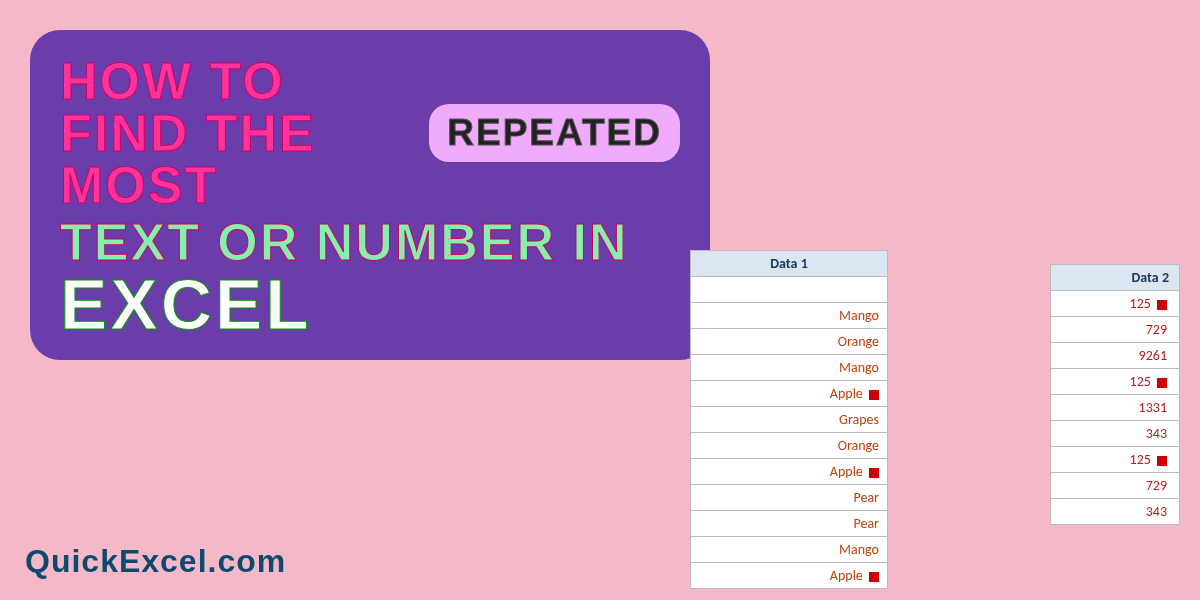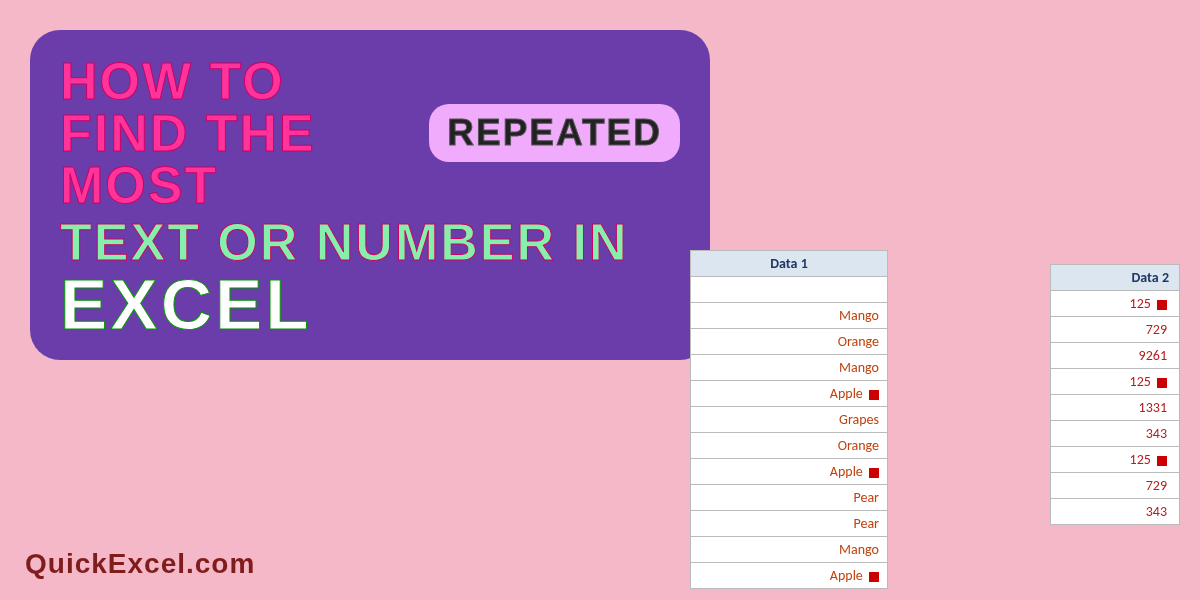--- a/index.html
+++ b/index.html
@@ -78,23 +78,23 @@
       margin-top: 1px;
       -webkit-text-stroke: 1px #009900;
     }
 
     
     .watermark {
       position: absolute;
       bottom: 20px;
       left: 25px;
       font-family: Impact, 'Arial Black', sans-serif;
-      font-size: 28px;
-      font-weight: 900;
-      color: #7f1d1d;
+      font-size: 32px;
+      font-weight: 900;
+      color: #0c4a6e;
       letter-spacing: 1px;
     }
 
     
     .table-container {
       position: absolute;
       top: 250px;
       left: 690px;
       width: 198px;
     }

